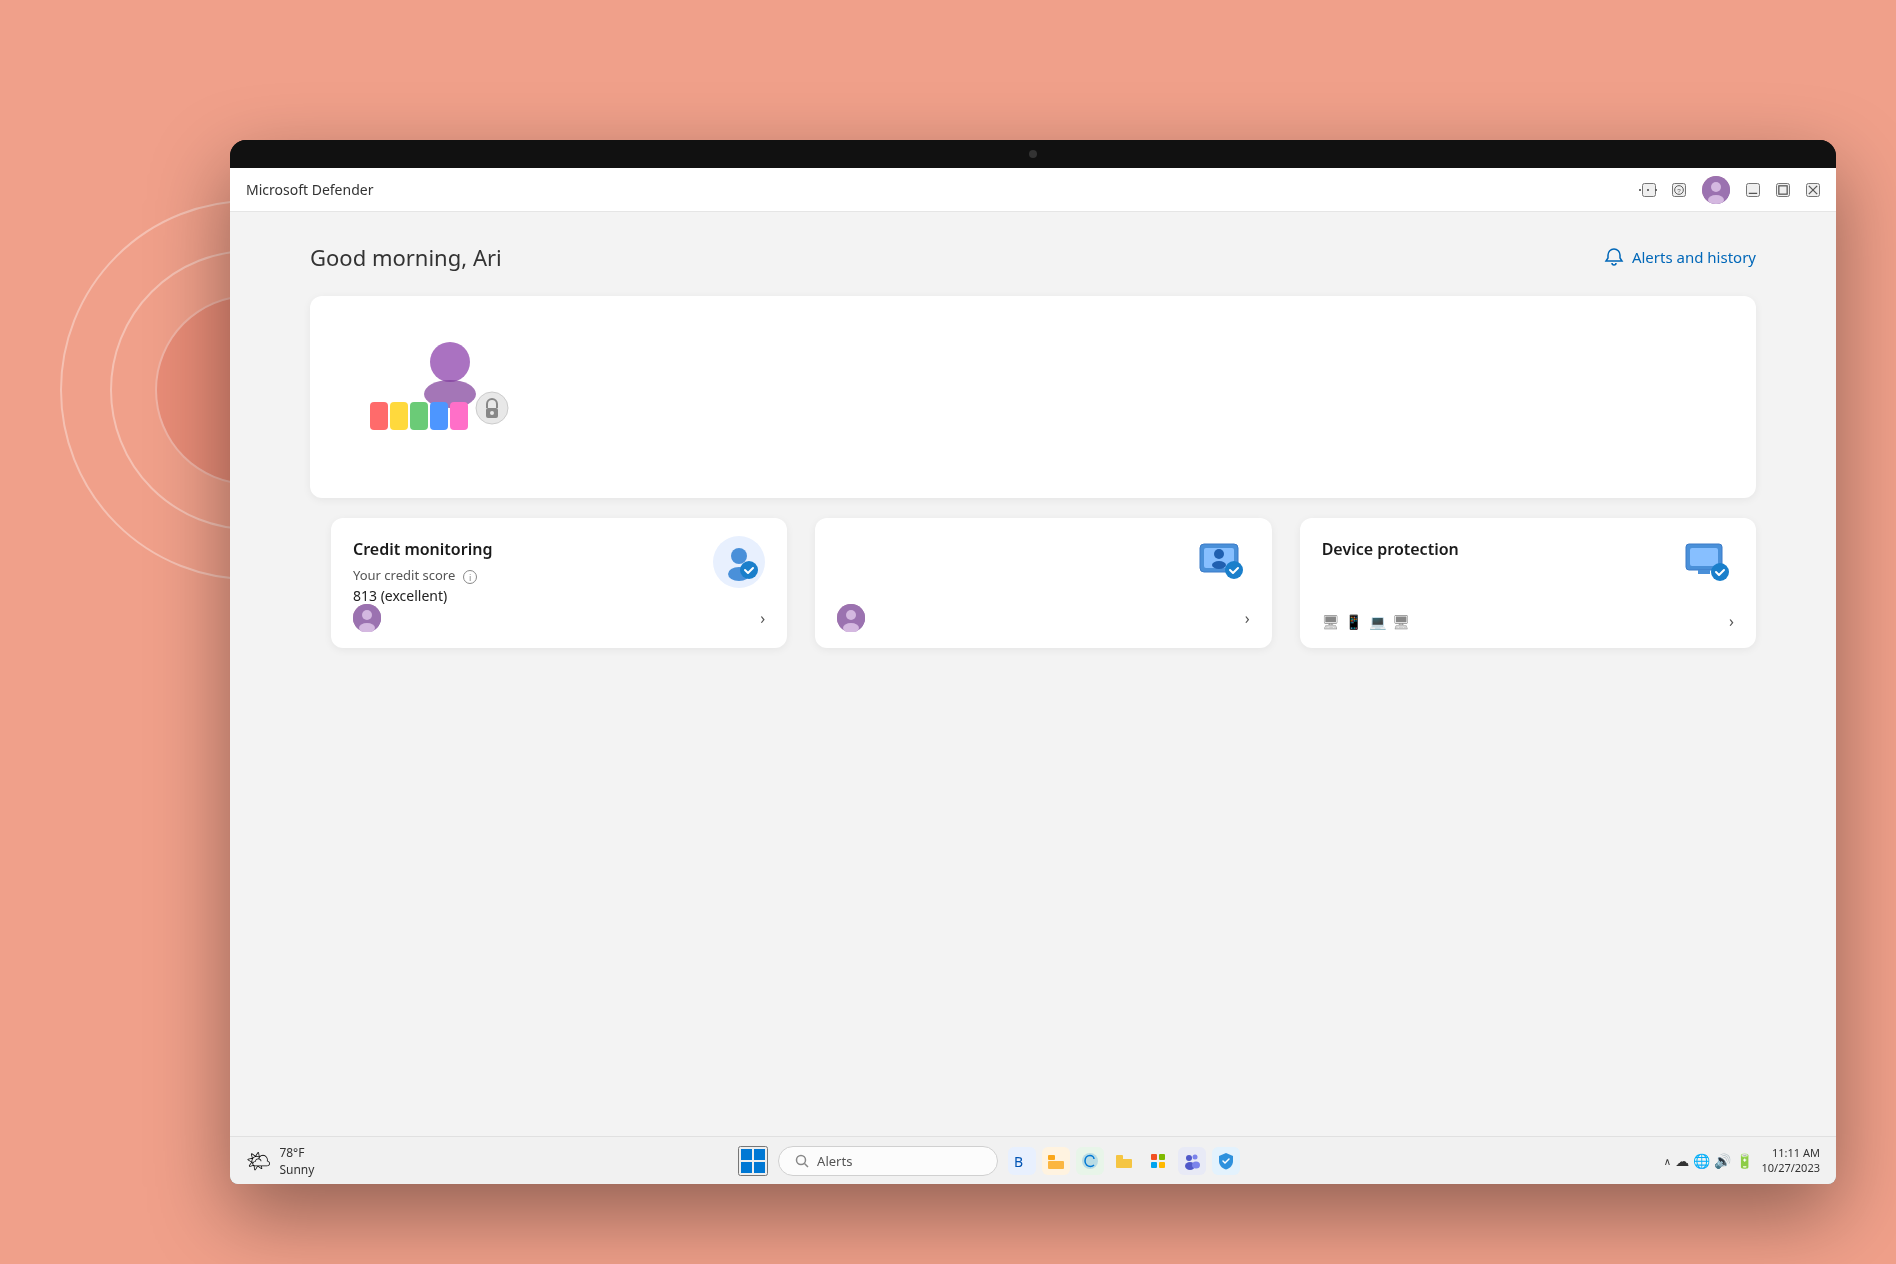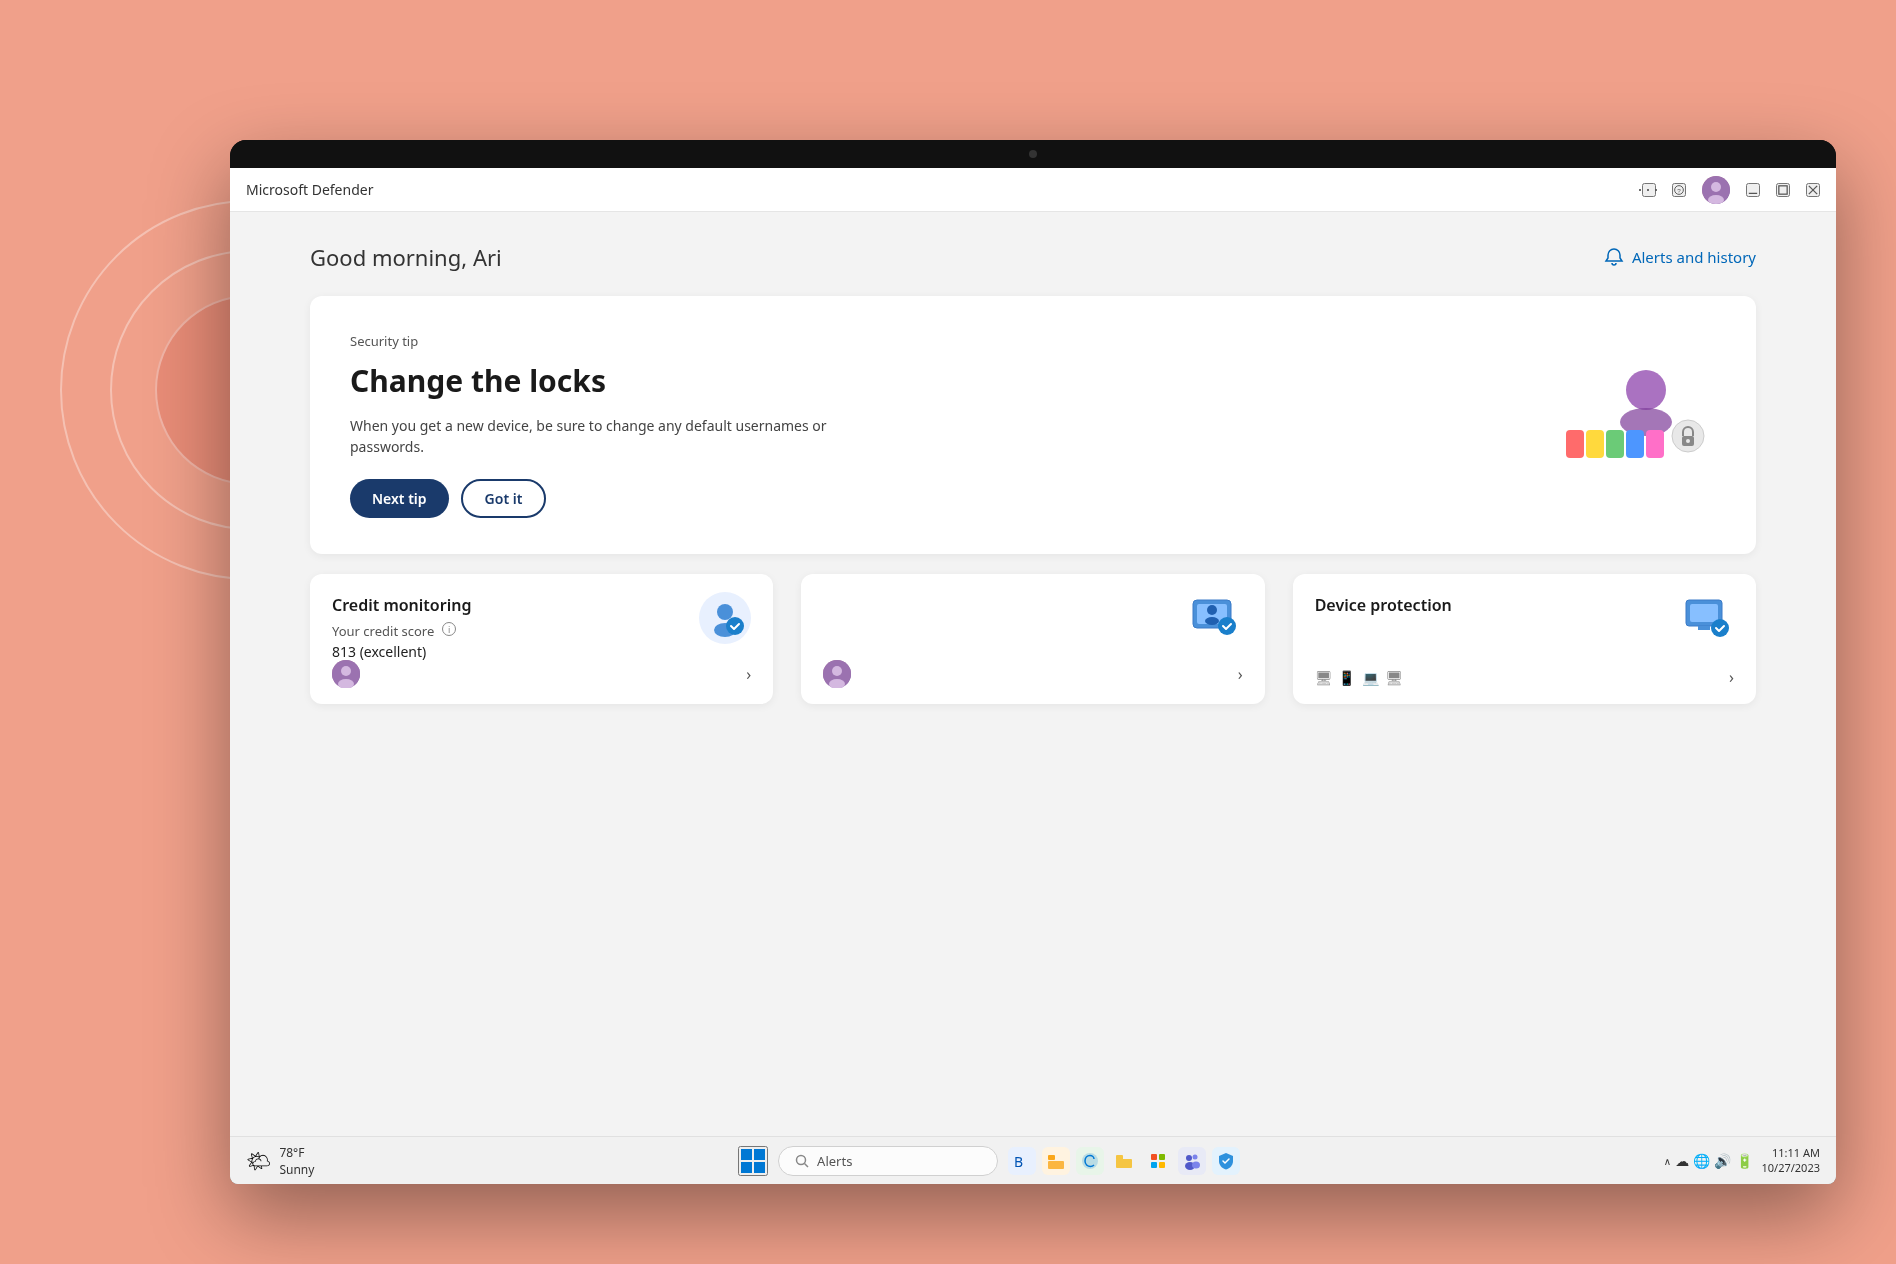--- a/index.html
+++ b/index.html
@@ -209,41 +209,42 @@
       font-weight: 600;
       cursor: pointer;
       font-family: inherit;
     }
 
     
     .cards-row {
       display: grid;
       grid-template-columns: repeat(3, 1fr);
       gap: 28px;
+      margin-left: 21px;
     }
     .card {
       background: #fff;
       border-radius: 12px;
       padding: 20px 22px;
       box-shadow: 0 2px 8px rgba(0,0,0,0.06);
       min-height: 130px;
       position: relative;
       cursor: pointer;
     }
     .card-title {
       font-size: 16px;
       font-weight: 600;
       color: #1a1a1a;
       margin-bottom: 6px;
     }
     .card-subtitle {
       font-size: 13px;
       color: #555;
       display: flex;
-      align-items: flex-start;
+      align-items: flex-end;
       gap: 4px;
     }
     .card-value {
       font-size: 14px;
       color: #222;
       font-weight: 400;
       margin-top: 2px;
     }
     .card-icon-area {
       position: absolute;
@@ -453,29 +454,20 @@
         <button class="alerts-btn">
           <svg class="bell-icon" viewBox="0 0 20 20" fill="none">
             <path d="M10 2a6 6 0 00-6 6v3l-2 3h16l-2-3V8a6 6 0 00-6-6z" stroke="#0067b8" stroke-width="1.5" fill="none"></path>
             <path d="M8 16a2 2 0 004 0" stroke="#0067b8" stroke-width="1.5" fill="none"></path>
           </svg>
           <span>Alerts and history</span>
         </button>
       </div>
 
       <div class="security-tip-card">
-        <div class="security-tip-content">
-          <div class="tip-label">Security tip</div>
-          <div class="tip-title">Change the locks</div>
-          <div class="tip-desc">When you get a new device, be sure to change any default usernames or passwords.</div>
-          <div class="tip-actions">
-            <button class="btn-primary">Next tip</button>
-            <button class="btn-secondary">Got it</button>
-          </div>
-        </div>
 
         <div class="lock-illustration">
           <svg width="170" height="130" viewBox="0 0 170 130">
 
             <circle cx="100" cy="30" r="20" fill="#9b59b6" opacity="0.85"></circle>
             <ellipse cx="100" cy="62" rx="26" ry="14" fill="#7d3c98" opacity="0.7"></ellipse>
 
             <g transform="translate(20, 60)">
 
               <rect x="0" y="10" width="18" height="28" rx="4" fill="#ff6b6b"></rect>

